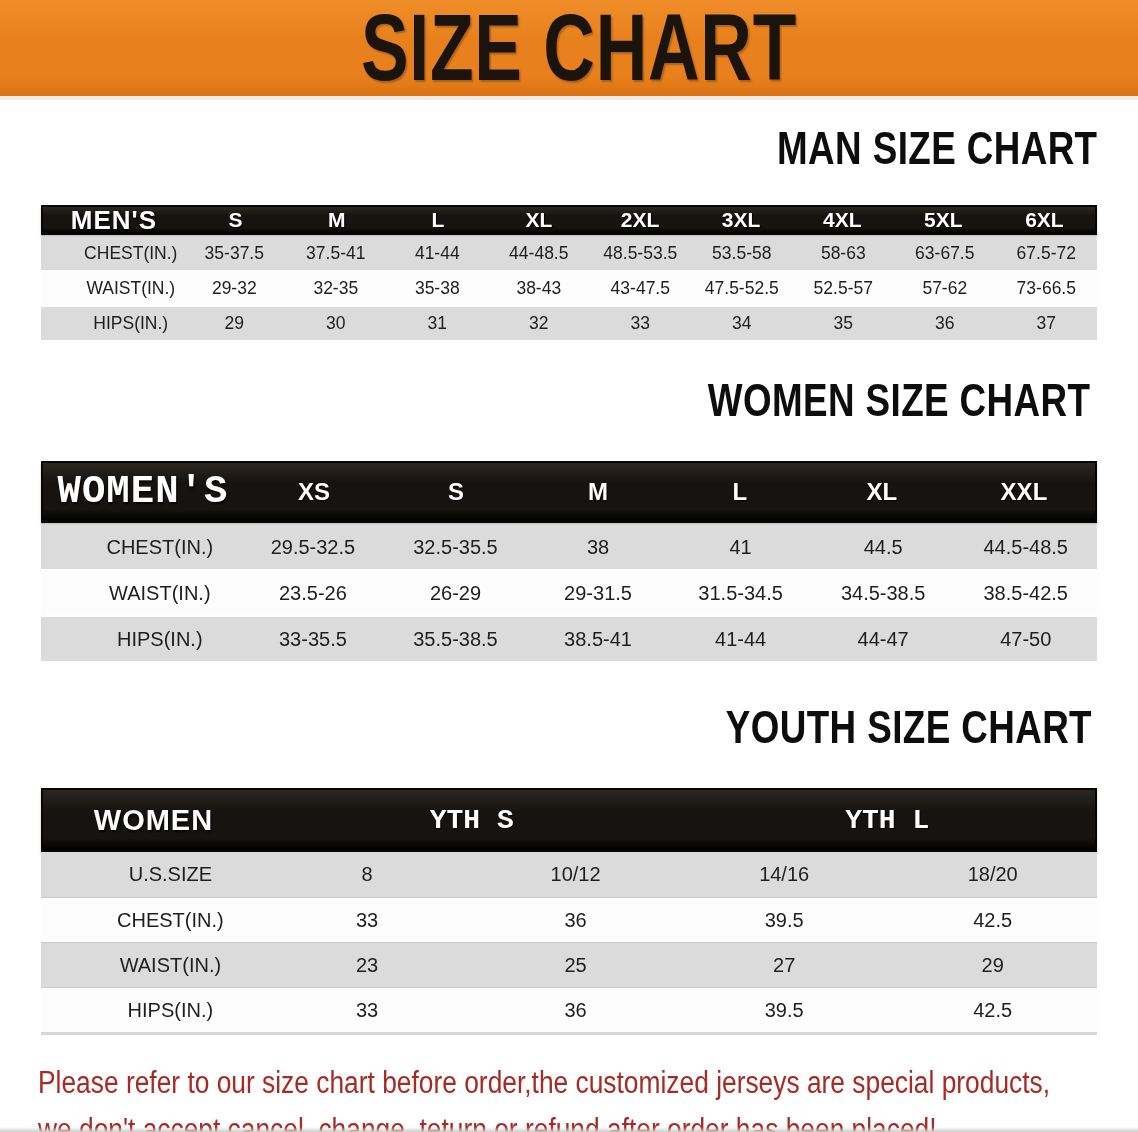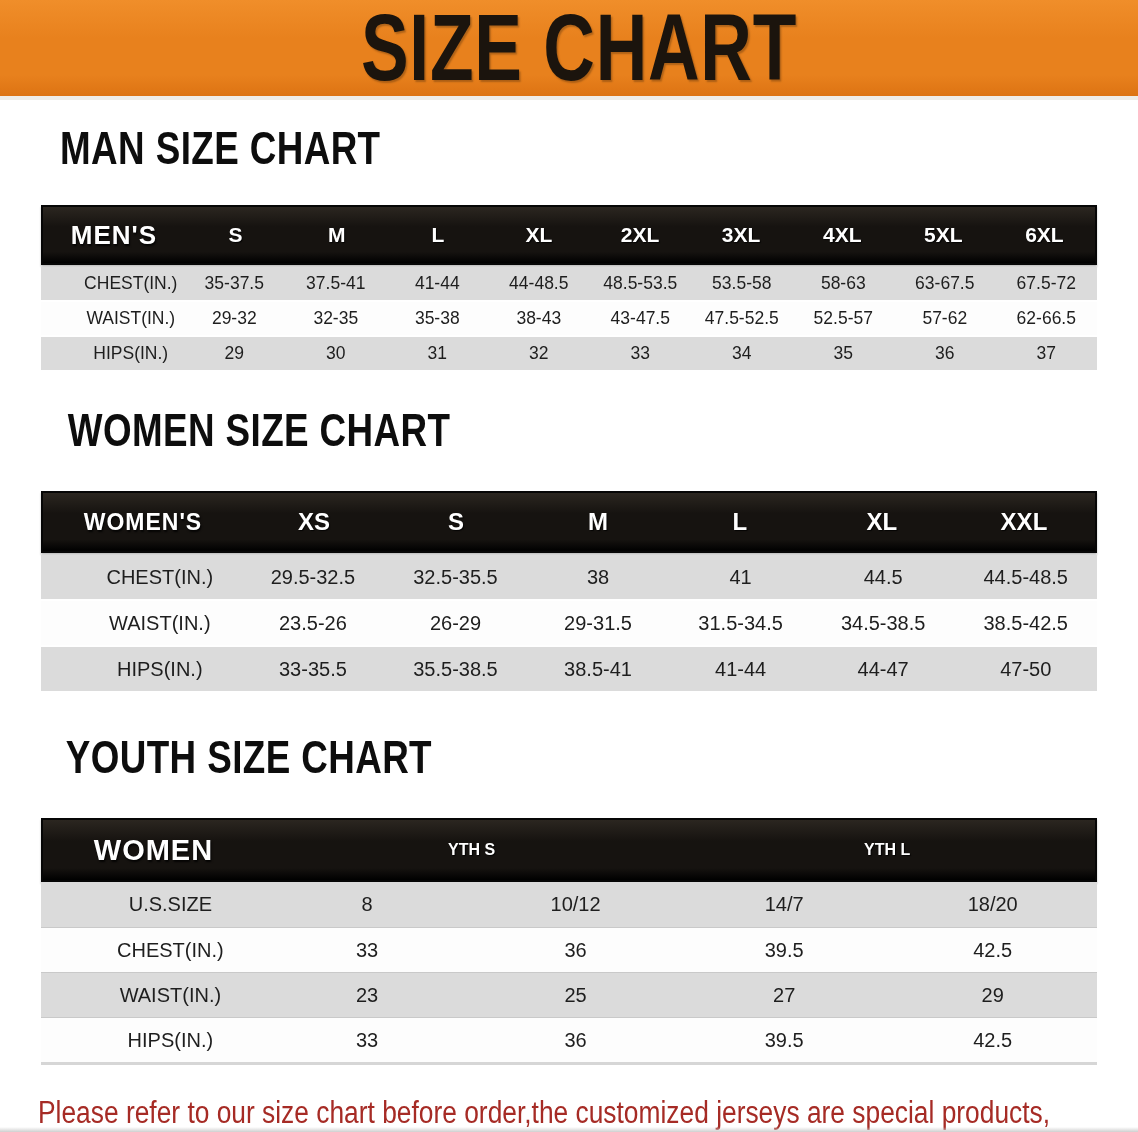--- a/index.html
+++ b/index.html
@@ -32,21 +32,21 @@
     font-size:94px;
     font-weight:700;
     letter-spacing:1px;
     color:var(--banner-text);
     transform:scaleX(0.76);
     white-space:nowrap;
     text-shadow:2px 2px 2px rgba(0,0,0,0.25);
     line-height:1;
   }
   
-  .section-title{text-align:left;line-height:48px;margin-left:20px;}
+  .section-title{text-align:right;line-height:48px;margin-left:20px;}
   .section-title .t{
     display:inline-block;
     font-size:46px;font-weight:700;color:#0d0d0d;
     transform:scaleX(0.8);
     white-space:nowrap;
     letter-spacing:0.5px;
   }
   .st-man{margin-top:24px;}
   .st-women{margin-top:36px;}
   .st-youth{margin-top:42px;}
@@ -54,40 +54,40 @@
   .size-table{width:1056px;margin:22px auto 0 auto;}
   .men.size-table{margin-top:22px;}
   .women.size-table,.youth.size-table{margin-top:26px;}
   .table-header{
     background:linear-gradient(180deg,#2b2620 0%,var(--header-bg) 35%,var(--header-bg) 80%,#000 100%);
     border:2px solid #060606;
     color:#fff;
     display:flex;align-items:center;
     box-shadow:0 2px 2px rgba(0,0,0,0.25);
   }
-  .men   .table-header{height:60px;justify-content:space-between;}
+  .men   .table-header{height:30px;justify-content:space-between;}
   .women .table-header{height:62px;}
   .youth .table-header{height:64px;}
   .corner-label{
     font-weight:700;text-align:center;
     letter-spacing:1px;
     text-shadow:1px 2px 2px rgba(0,0,0,0.8);
     white-space:nowrap;
   }
   .men   .corner-label{font-size:26px;}
-  .women .corner-label{font-size:23px;}
+  .women .corner-label{font-size:39px;font-family:Liberation Mono, monospace;}
   .youth .corner-label{font-size:29px;}
   .col-head{
     flex:1;text-align:center;font-weight:600;
     text-shadow:1px 1px 1px rgba(0,0,0,0.8);
     white-space:nowrap;
   }
   .men   .col-head{font-size:21px;}
   .women .col-head{font-size:24px;}
-  .youth .col-head{font-size:16px;}
+  .youth .col-head{font-size:28px;font-family:Liberation Mono, monospace;}
   .men   .lab{flex:0 0 13.5%;}
   .women .lab{flex:0 0 19%;}
   .youth .lab{flex:0 0 21%;}
   .t-row{display:flex;align-items:center;color:var(--data-text);}
   .men   .t-row{height:33px;margin-top:2px;font-size:17.5px;}
   .women .t-row{height:44px;margin-top:2px;font-size:20px;}
   .youth .t-row{height:45px;font-size:20px;}
   .youth .t-row + .t-row{border-top:1px solid #c9c9c9;}
   .youth .rows{border-bottom:3px solid #d6d6d6;}
   .t-row.gray{background:var(--row-gray);}
@@ -148,21 +148,21 @@
       <div class="t-row white">
         <div class="row-label lab">WAIST(IN.)</div>
         <div class="cell">29-32</div>
         <div class="cell">32-35</div>
         <div class="cell">35-38</div>
         <div class="cell">38-43</div>
         <div class="cell">43-47.5</div>
         <div class="cell">47.5-52.5</div>
         <div class="cell">52.5-57</div>
         <div class="cell">57-62</div>
-        <div class="cell">62-66.5</div>
+        <div class="cell">73-66.5</div>
       </div>
       <div class="t-row gray">
         <div class="row-label lab">HIPS(IN.)</div>
         <div class="cell">29</div>
         <div class="cell">30</div>
         <div class="cell">31</div>
         <div class="cell">32</div>
         <div class="cell">33</div>
         <div class="cell">34</div>
         <div class="cell">35</div>
@@ -223,21 +223,21 @@
   <div class="table-header">
     <div class="corner-label lab">WOMEN</div>
   <div class="col-head">YTH S</div>
       <div class="col-head">YTH L</div>
     </div>
   <div class="rows">
       <div class="t-row gray">
         <div class="row-label lab">U.S.SIZE</div>
         <div class="cell">8</div>
         <div class="cell">10/12</div>
-        <div class="cell">14/7</div>
+        <div class="cell">14/16</div>
         <div class="cell">18/20</div>
       </div>
       <div class="t-row white">
         <div class="row-label lab">CHEST(IN.)</div>
         <div class="cell">33</div>
         <div class="cell">36</div>
         <div class="cell">39.5</div>
         <div class="cell">42.5</div>
       </div>
       <div class="t-row gray">

